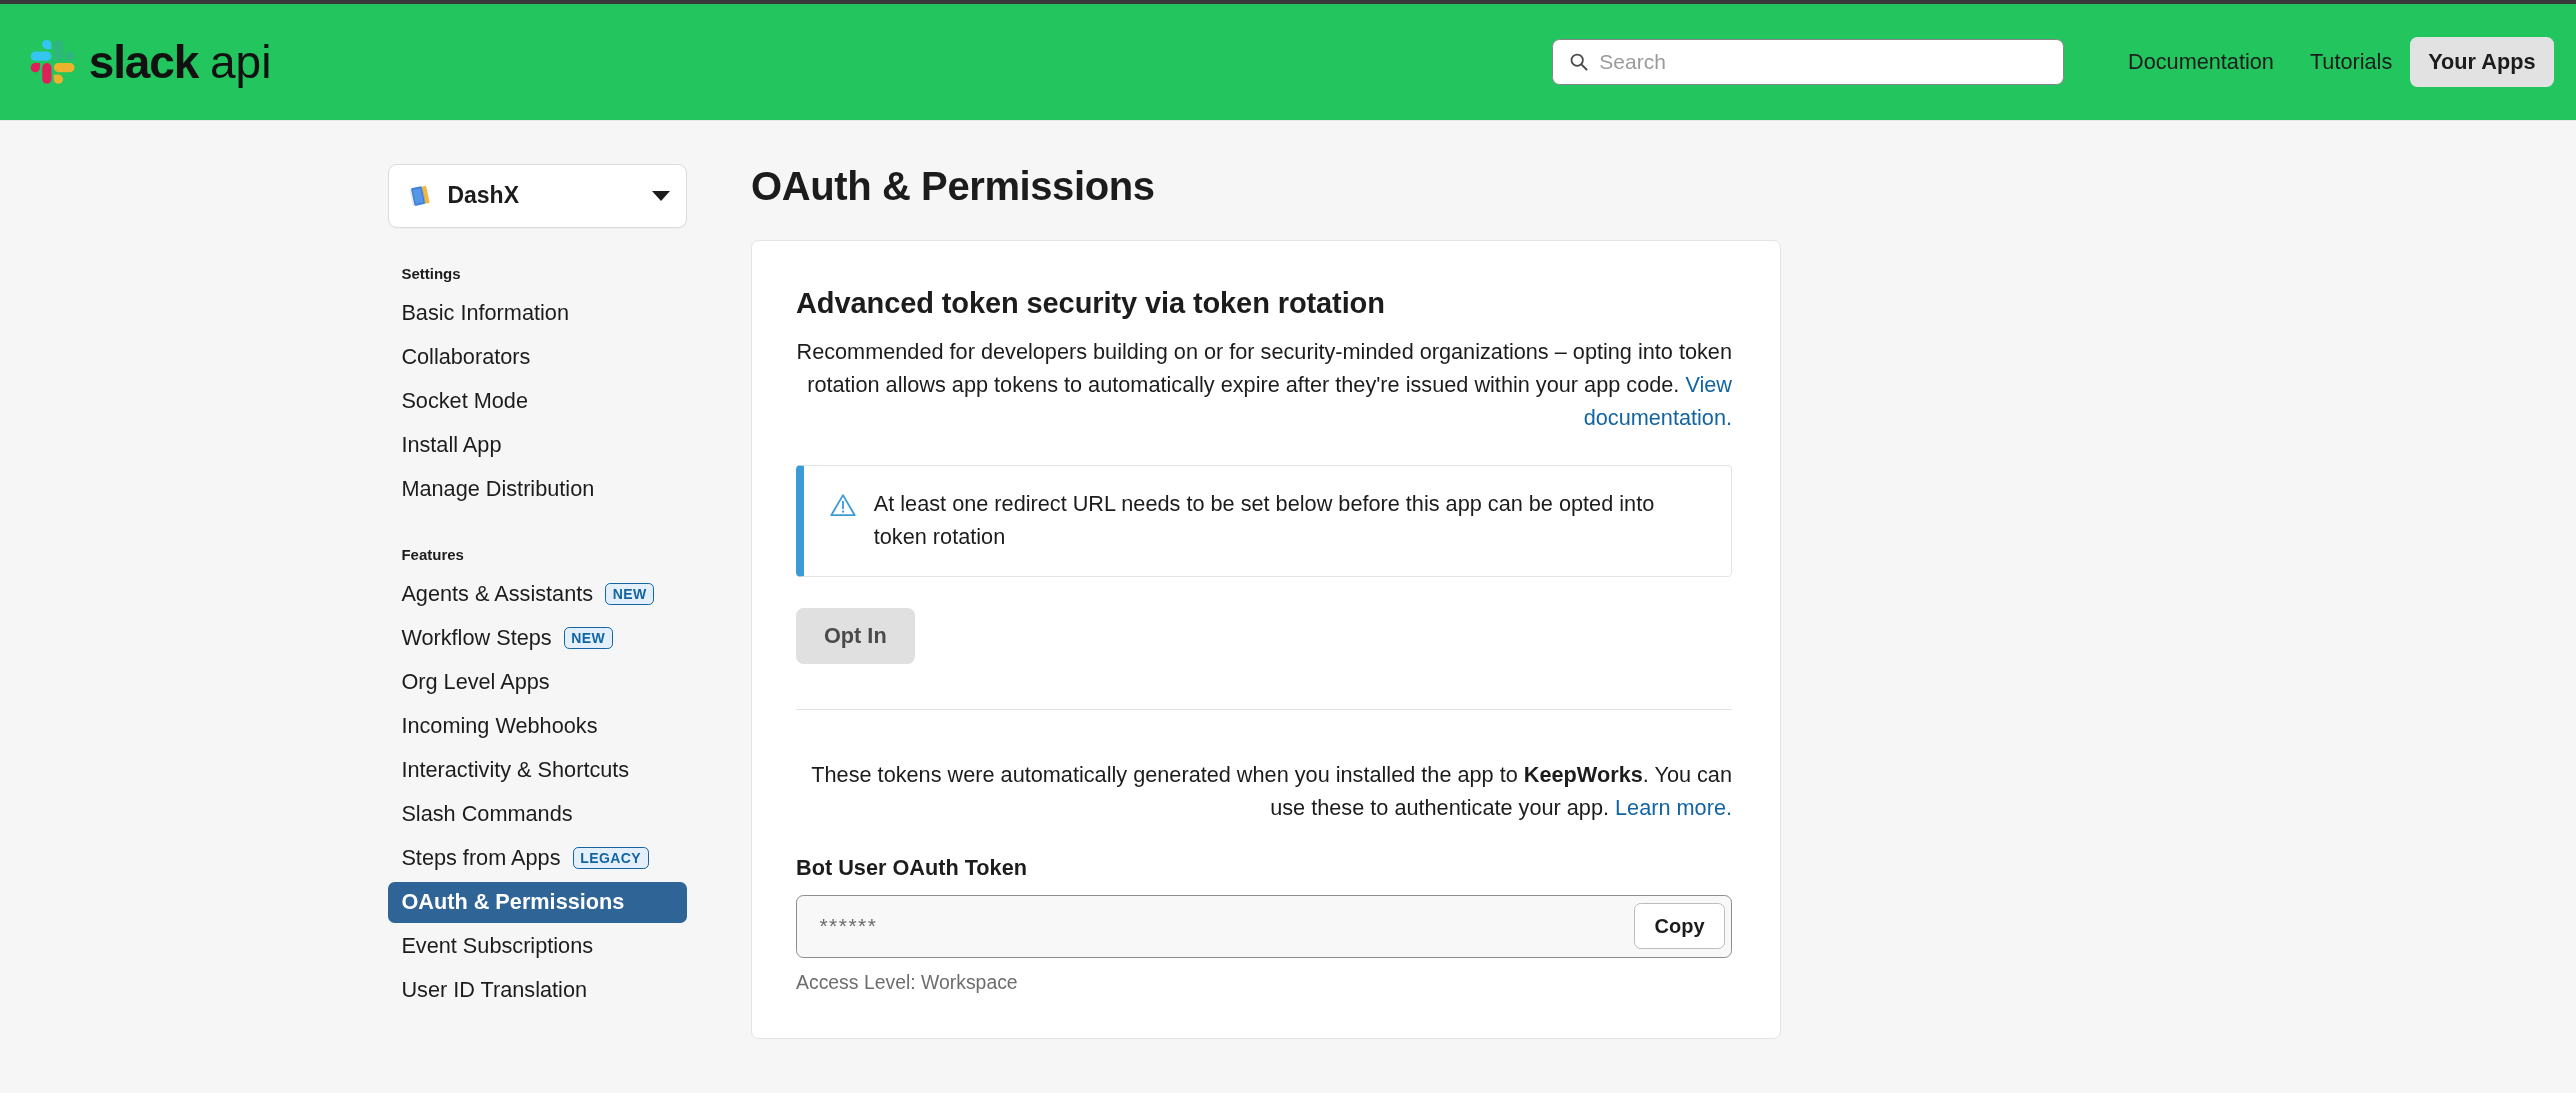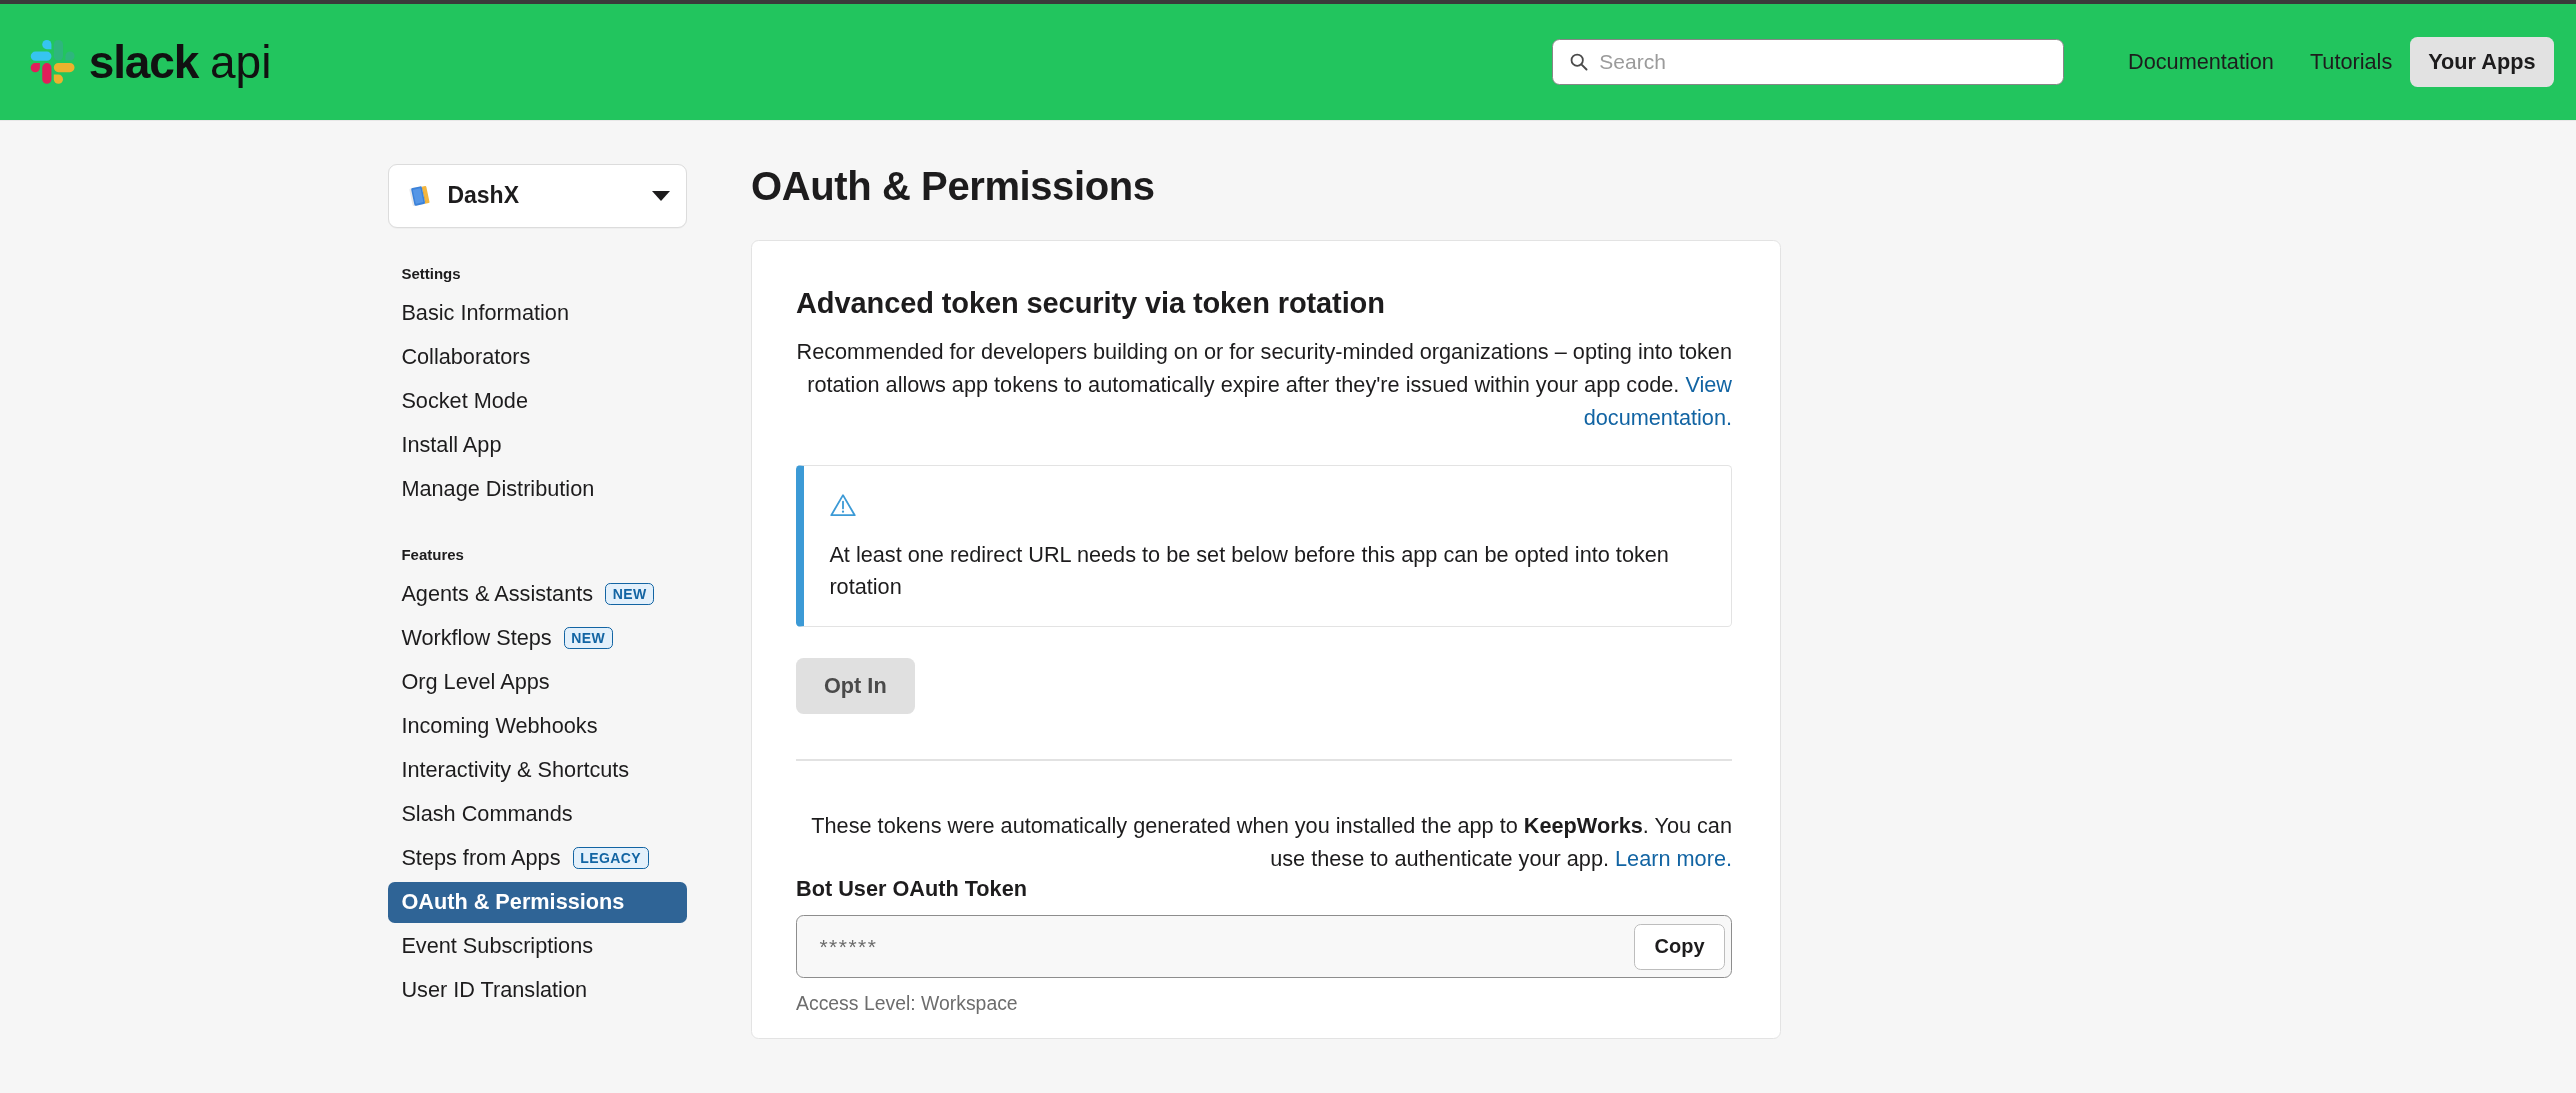--- a/index.html
+++ b/index.html
@@ -122,21 +122,20 @@
   .link { color: #1264a3; text-decoration: none; }
   b { font-weight: 700; }
 
   .callout {
     margin-top: 30px;
     border: 0.7px solid #e3e3e3;
     border-left: 8.2px solid #3c9ad6;
     border-radius: 4.5px;
     display: flex; align-items: flex-start; gap: 16.4px;
     padding: 22.4px 22.4px 22.4px 25.4px;
-    flex-direction: column;
   }
   .warn-icon { flex: 0 0 28px; margin-top: 3px; }
   .callout-text { font-size: 21.7px; line-height: 1.5; color: #1d1c1d; }
 
   .btn-optin {
     margin-top: 31px;
     background: #e0e0e0; color: #4a4a4a;
     border: none; border-radius: 7.5px;
     font-family: "Liberation Sans", sans-serif;
     font-size: 21.7px; font-weight: 700;
@@ -302,21 +301,21 @@
         <span class="callout-text">At least one redirect URL needs to be set below before this app can be opted into token rotation</span>
       </div>
 
       <button class="btn-optin">Opt In</button>
 
       <div class="divider"></div>
 
       
       <p class="sec-body"><span>These tokens were automatically generated when you installed the app to </span><b>KeepWorks</b><span>. You can use these to authenticate your app. </span><a class="link">Learn more.</a></p>
 
-      <div style="">
+      <div style="margin-top:30px">
         <div class="field-label">Bot User OAuth Token</div>
         <div class="token-row">
           <span class="token-value">******</span>
           <button class="btn-copy">Copy</button>
         </div>
         <div class="access-level">Access Level: Workspace</div>
       </div>
 
     </section>
   </main>

